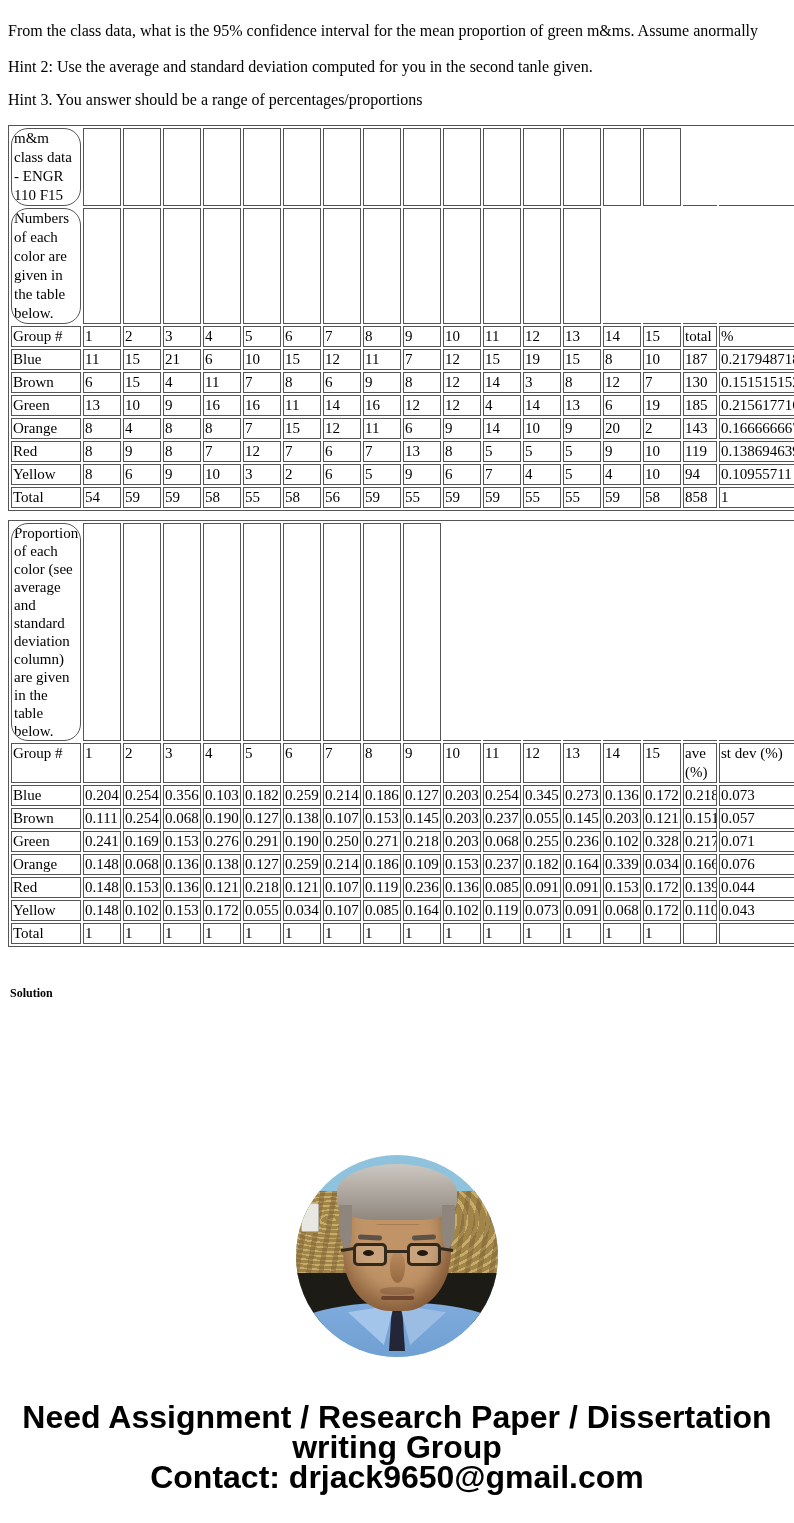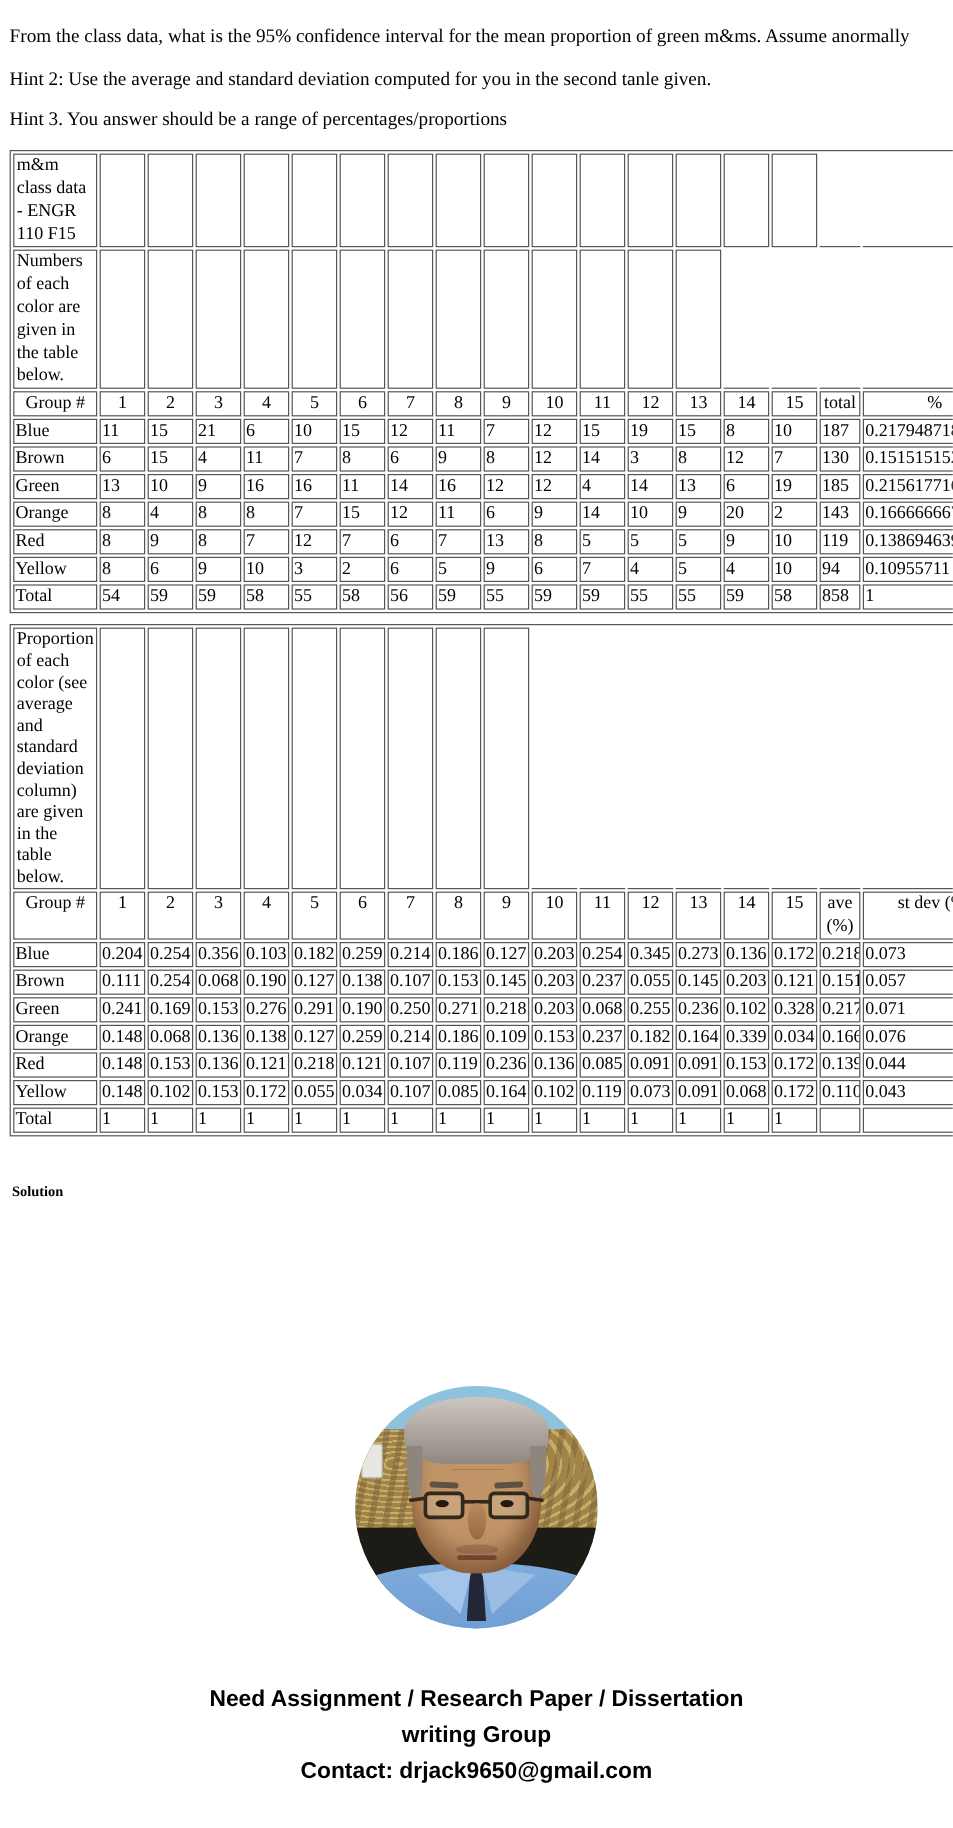--- a/index.html
+++ b/index.html
@@ -14,22 +14,22 @@
 
   table.mm{
     border-collapse:separate;border-spacing:2px;table-layout:fixed;
     border:1px solid #555;width:832px;margin:0 0 9px 0;
     font-size:15px;line-height:19px;
   }
   table.mm td{
     border:1px solid #555;box-sizing:border-box;padding:0 1px;
     vertical-align:top;overflow:hidden;white-space:nowrap;
   }
-  table.mm td.note{white-space:normal;padding:0 1px 0 2px;}
-  table.mm td.hdr{white-space:normal;text-align:center;}
+  table.mm td.note{white-space:normal;padding:0 1px 0 2px;border-radius:17px;}
+  table.mm td.hdr{white-space:normal;}
   table.mm td.bb{border:none;border-bottom:1px solid #555;}
   table#table2 td.note{line-height:18px;}
   col.c-label{width:70px;} col.c-g{width:38px;}
   col.c-total{width:34px;} col.c-last{width:120px;}
 
   .solution{
     position:absolute;left:8px;top:984px;margin:2px;
     font-weight:bold;font-size:12px;font-family:"Liberation Serif",serif;
   }
 
@@ -76,21 +76,21 @@
   .eye-l{left:67px;top:95px;width:11px;height:6px;background:#241a11;border-radius:50%;}
   .eye-r{left:121px;top:95px;width:11px;height:6px;background:#241a11;border-radius:50%;}
   .nose{left:94px;top:98px;width:15px;height:30px;
     background:linear-gradient(#b8895e,#97693f);border-radius:40% 40% 52% 52%;}
   .phil{left:84px;top:132px;width:35px;height:8px;background:rgba(90,55,35,.28);border-radius:45%;}
   .mouth{left:85px;top:141px;width:33px;height:4px;background:#6f4430;border-radius:2px;}
 
   .footer{
     position:absolute;left:0;top:1402px;width:794px;text-align:center;
     font-family:"Liberation Sans",sans-serif;font-weight:bold;
-    font-size:19px;line-height:30px;color:#000;
+    font-size:32px;line-height:30px;color:#000;
   }
 </style>
 </head>
 <body>
 
 <div class="flow">
   <p class="question"><span>From the class data, what is the 95% confidence interval for the mean proportion of green m&amp;ms. Assume anormally</span><br></p>
   <p class="hint">Hint 2: Use the average and standard deviation computed for you in the second tanle given.</p>
   <p class="hint">Hint 3. You answer should be a range of percentages/proportions</p>
 

